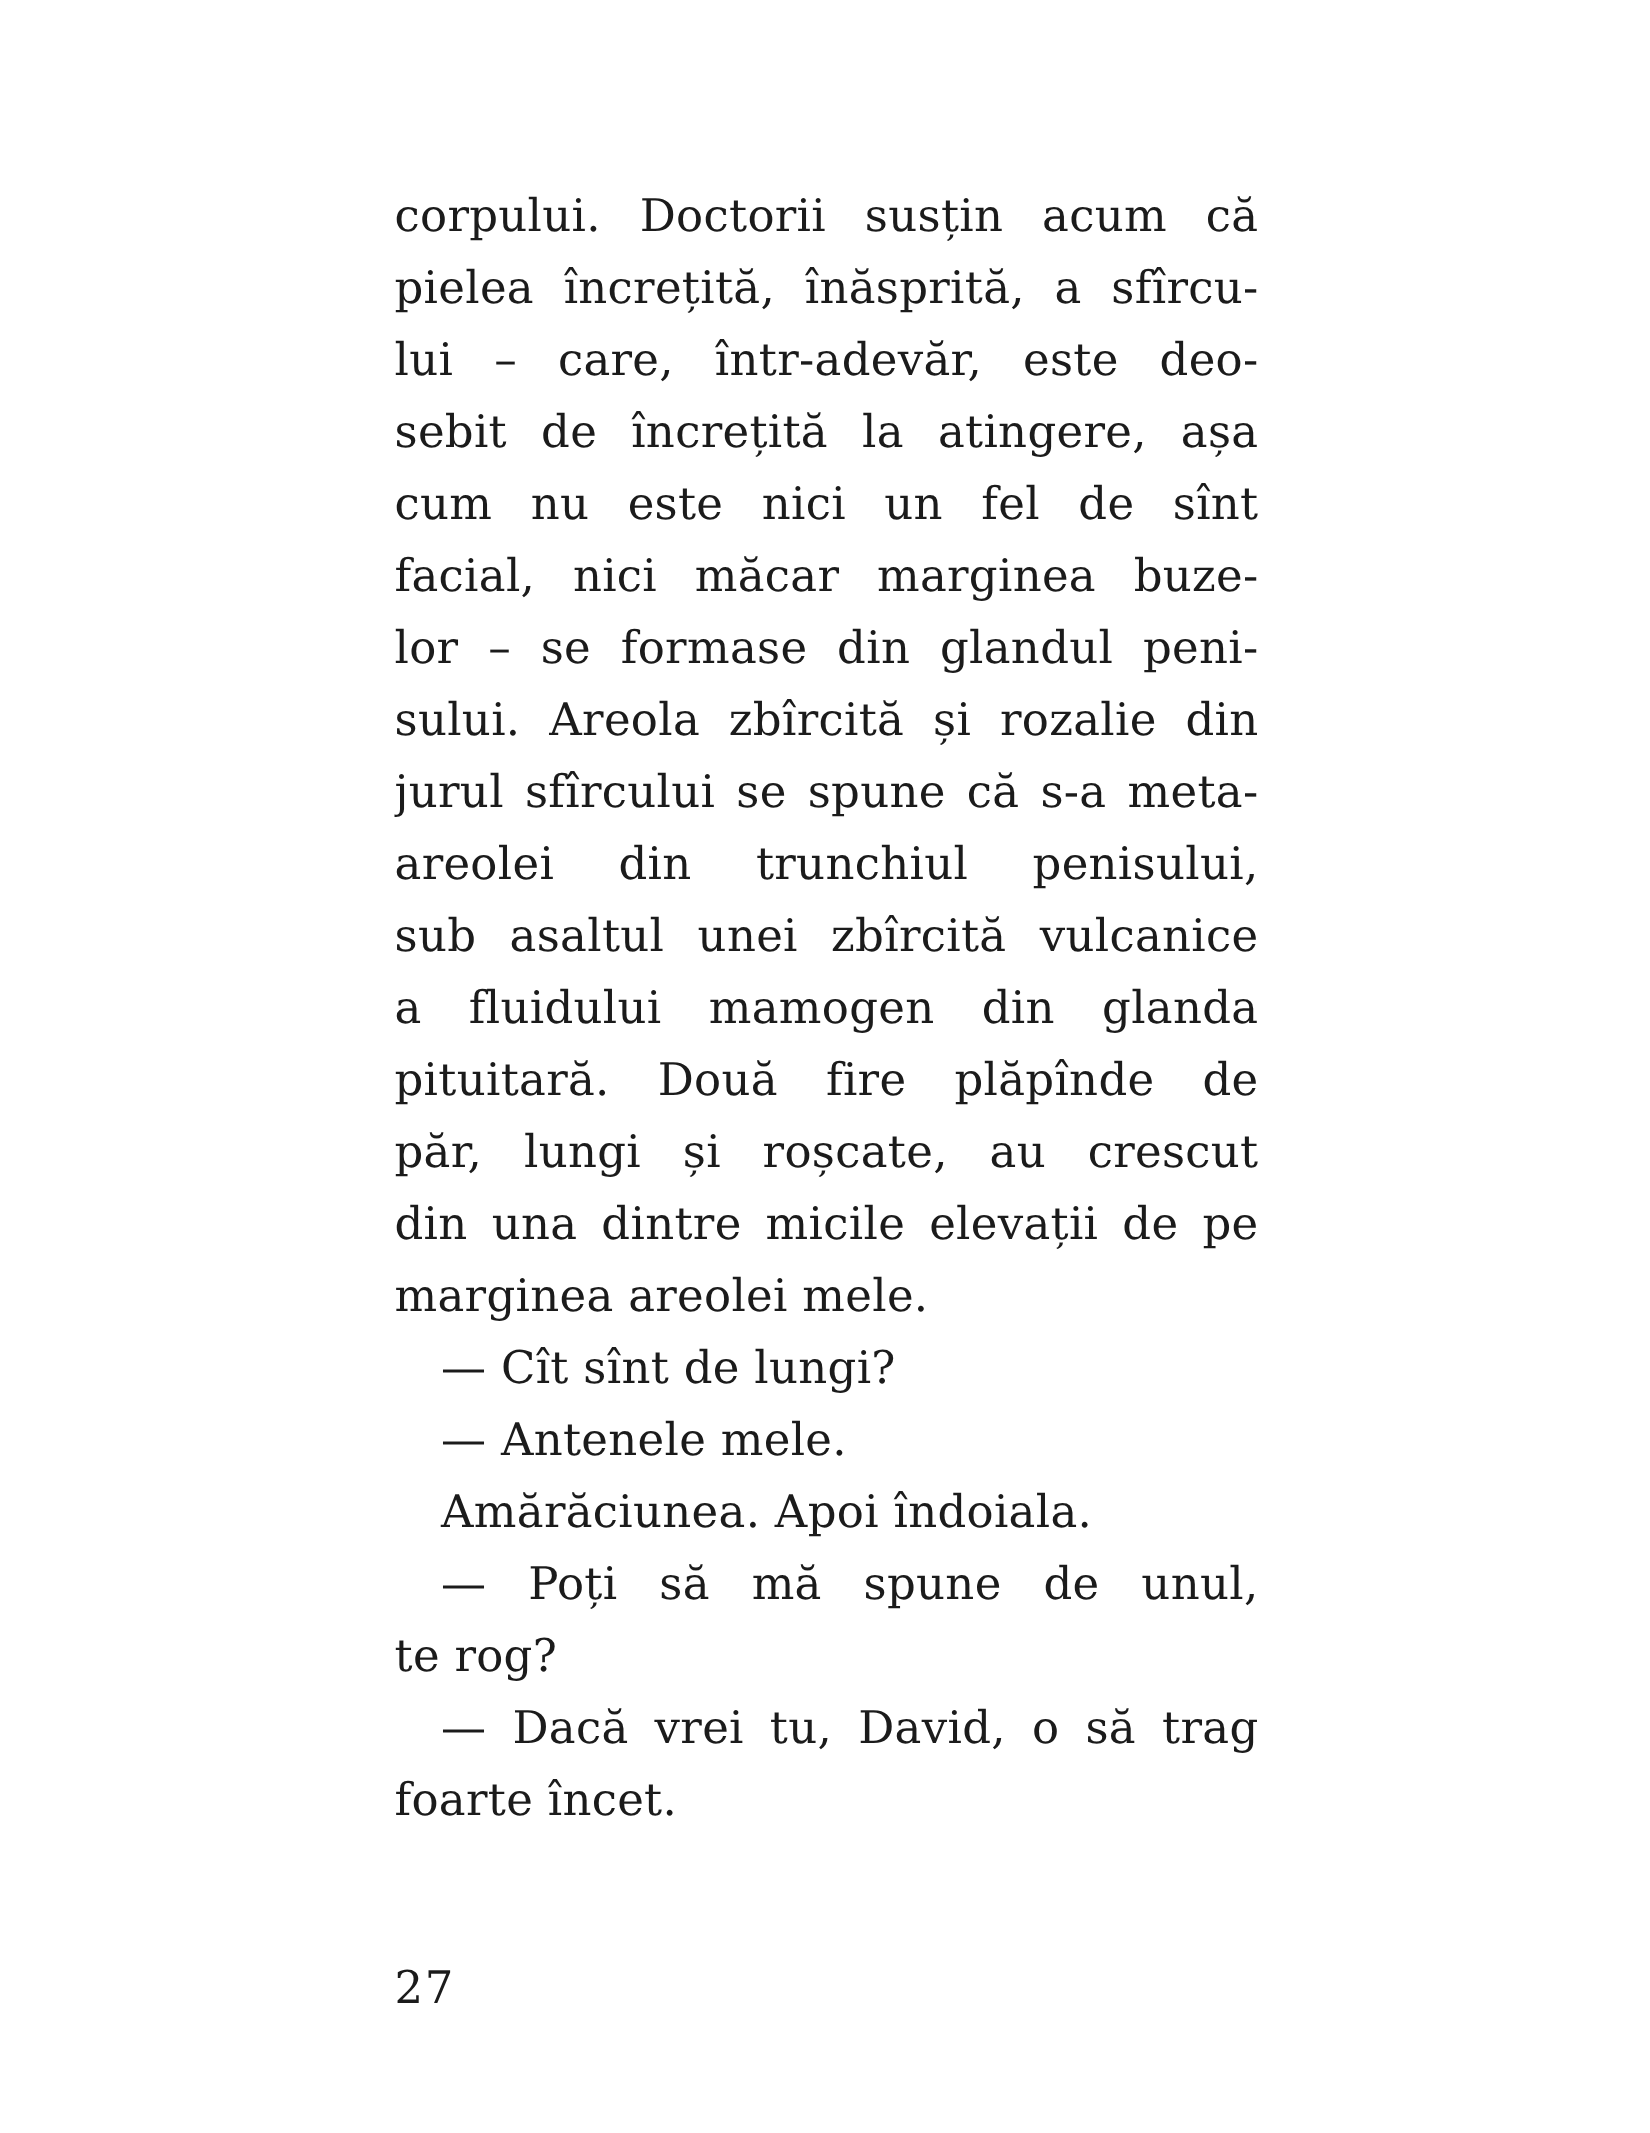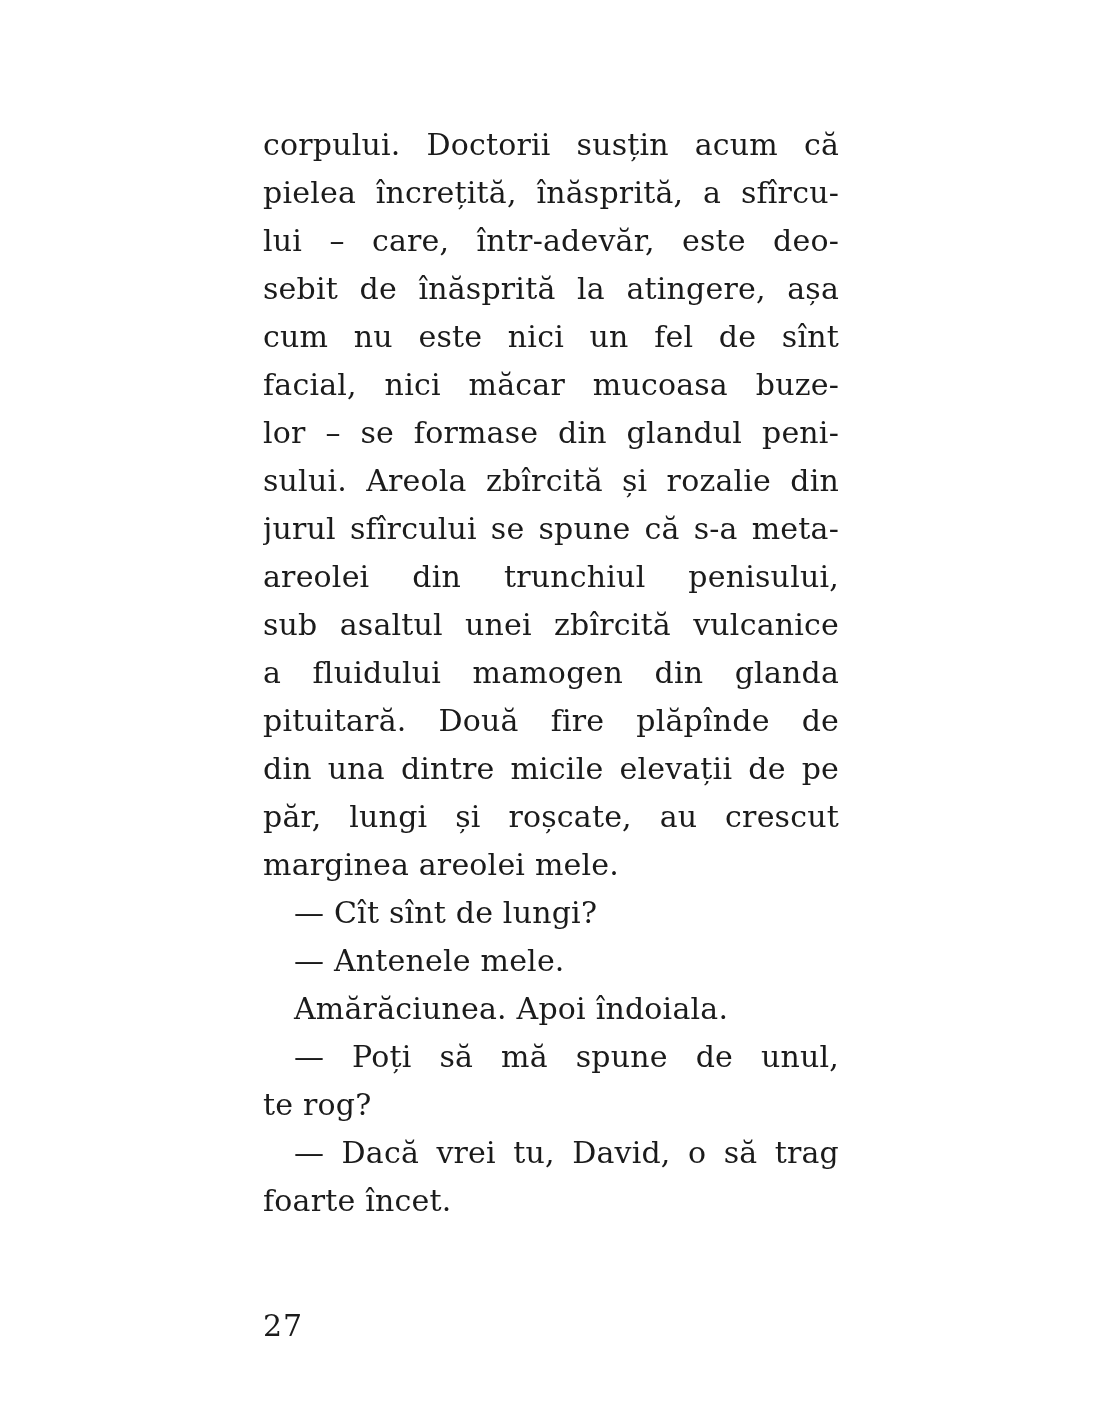--- a/index.html
+++ b/index.html
@@ -55,32 +55,32 @@
   }
 </style>
 </head>
 <body>
 
 <div class="page">
   <main class="text-block">
     <p class="line justify">corpului. Doctorii susțin acum că</p>
     <p class="line justify">pielea încrețită, înăsprită, a sfîrcu-</p>
     <p class="line justify">lui – care, într-adevăr, este deo-</p>
-    <p class="line justify">sebit de înăsprită la atingere, așa</p>
+    <p class="line justify">sebit de încrețită la atingere, așa</p>
     <p class="line justify">cum nu este nici un fel de sînt</p>
-    <p class="line justify">facial, nici măcar mucoasa buze-</p>
+    <p class="line justify">facial, nici măcar marginea buze-</p>
     <p class="line justify">lor – se formase din glandul peni-</p>
     <p class="line justify">sului. Areola zbîrcită și rozalie din</p>
     <p class="line justify">jurul sfîrcului se spune că s-a meta-</p>
     <p class="line justify">areolei din trunchiul penisului,</p>
     <p class="line justify">sub asaltul unei zbîrcită vulcanice</p>
     <p class="line justify">a fluidului mamogen din glanda</p>
     <p class="line justify">pituitară. Două fire plăpînde de</p>
+    <p class="line justify">păr, lungi și roșcate, au crescut</p>
     <p class="line justify">din una dintre micile elevații de pe</p>
-    <p class="line justify">păr, lungi și roșcate, au crescut</p>
     <p class="line">marginea areolei mele.</p>
     <p class="line indent">— Cît sînt de lungi?</p>
     <p class="line indent">— Antenele mele.</p>
     <p class="line indent">Amărăciunea. Apoi îndoiala.</p>
     <p class="line indent justify">— Poți să mă spune de unul,</p>
     <p class="line">te rog?</p>
     <p class="line indent justify">— Dacă vrei tu, David, o să trag</p>
     <p class="line">foarte încet.</p>
   </main>
   <div class="page-number">27</div>

